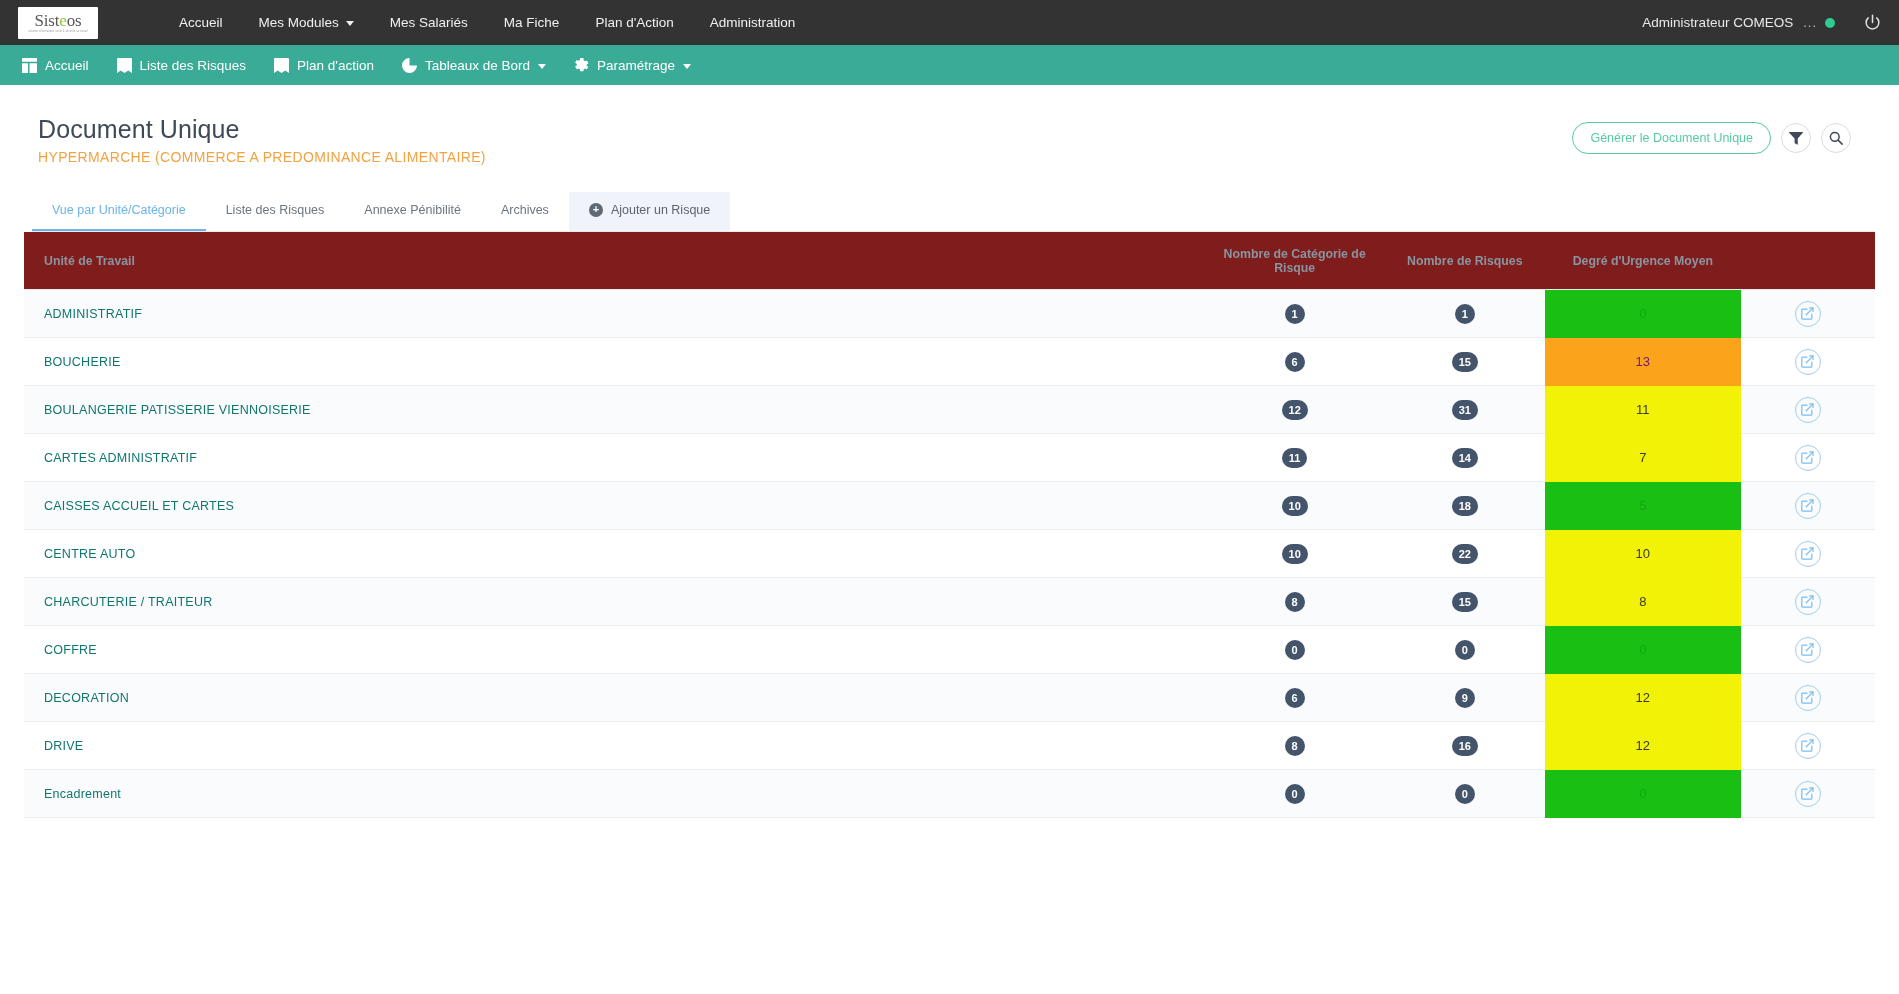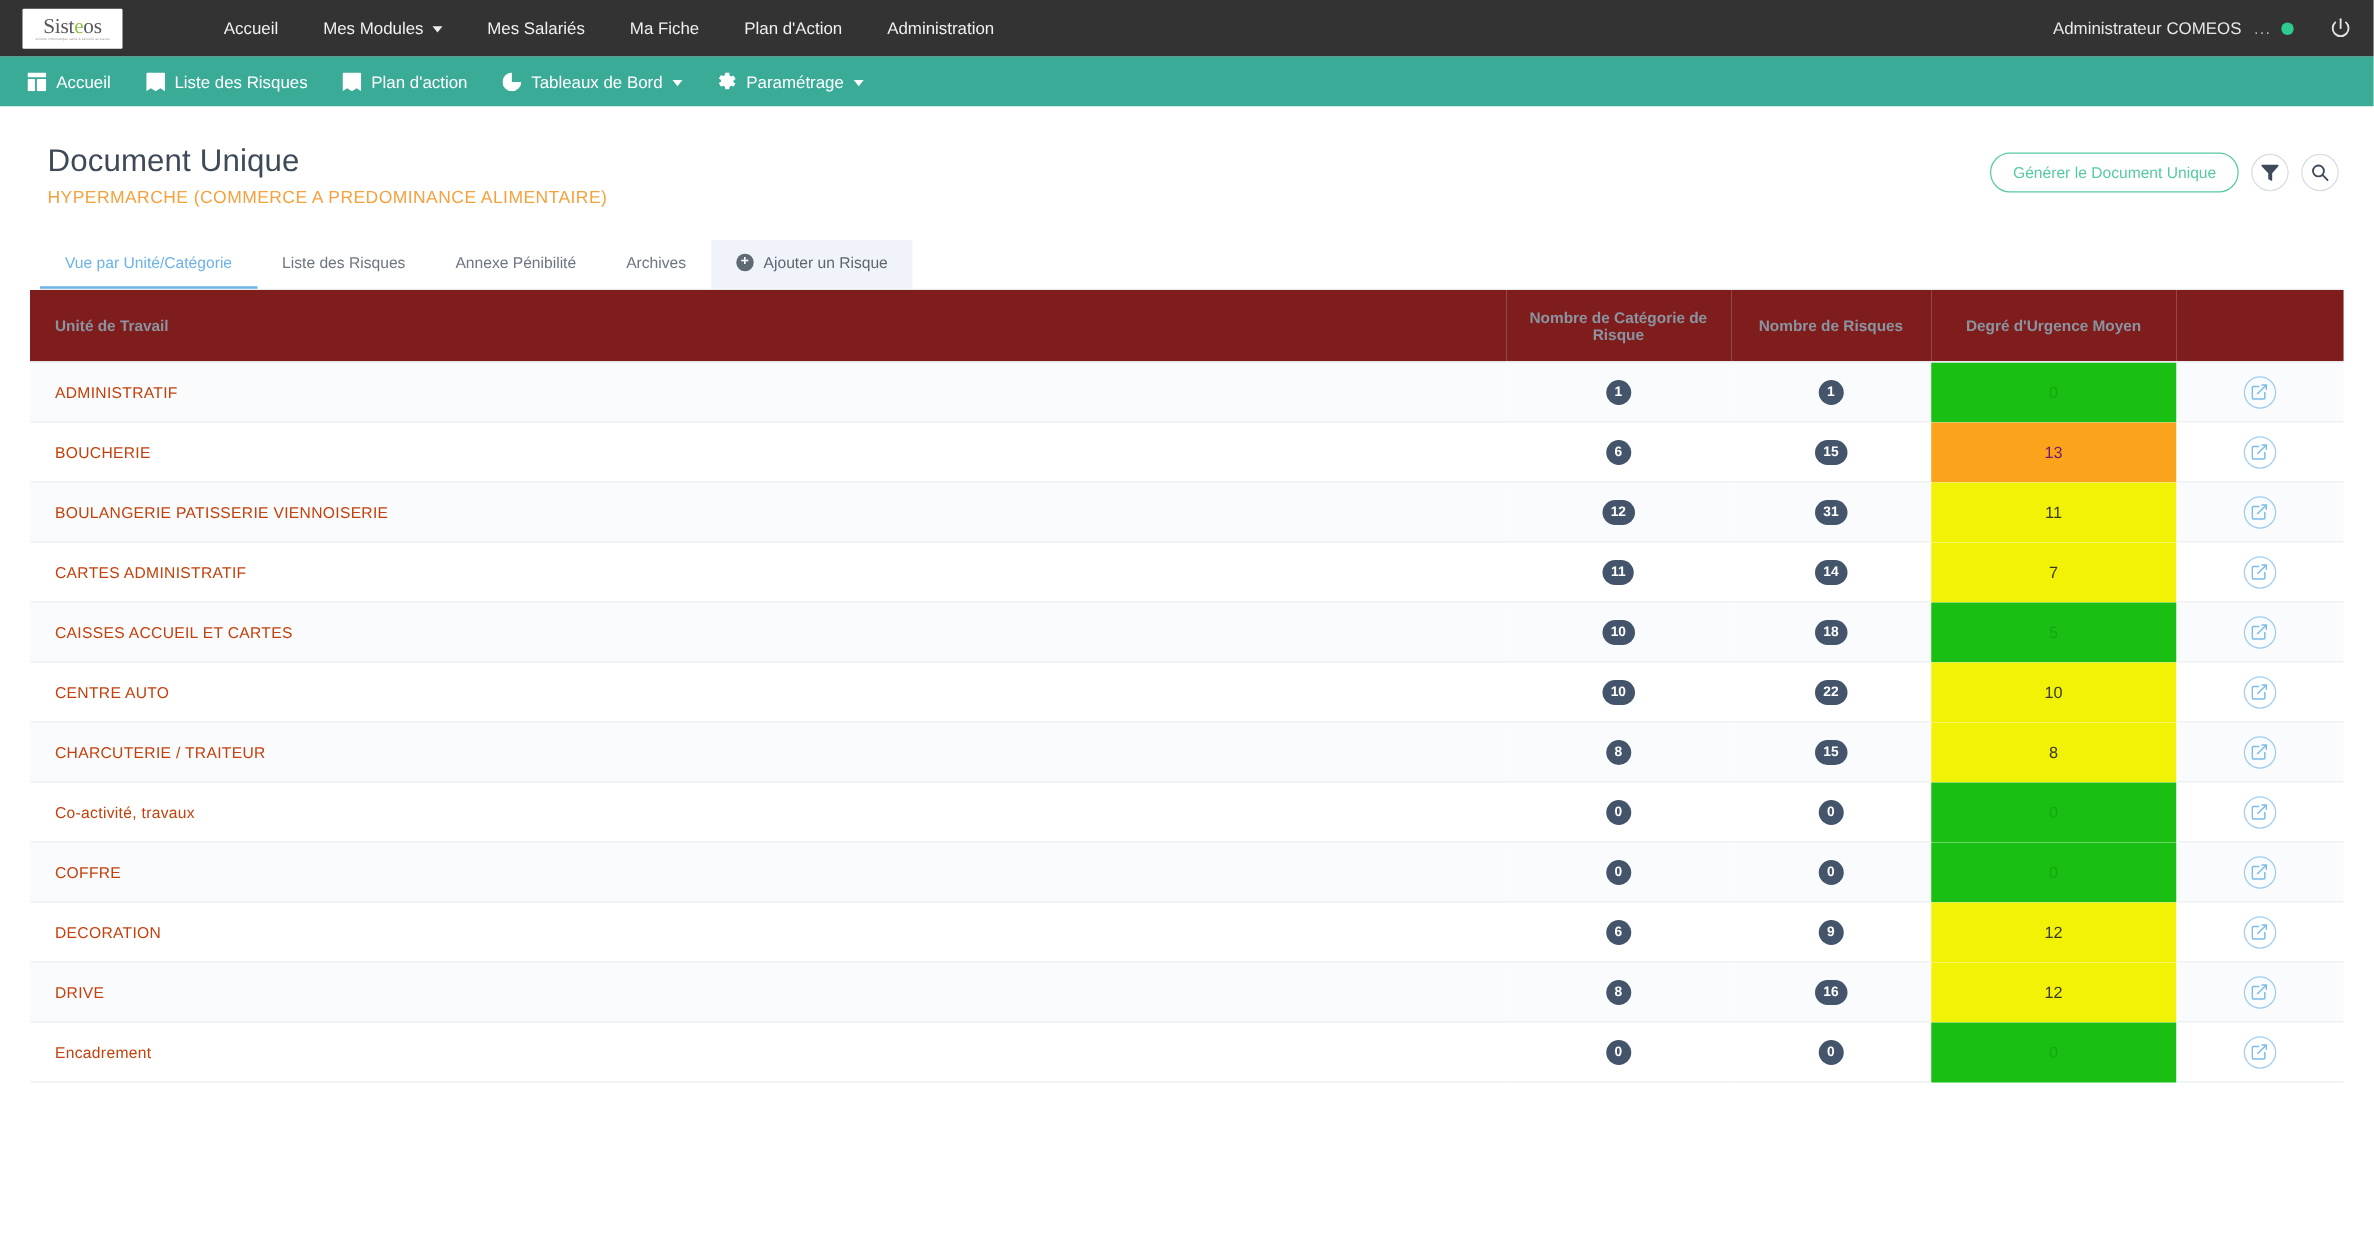--- a/index.html
+++ b/index.html
@@ -146,21 +146,21 @@
     letter-spacing: .1px;
   }
   .page-sub {
     font-size: 14px;
     color: #f5a13f;
     margin: 5px 0 0 14px;
     letter-spacing: .35px;
   }
   .head-actions {
     position: absolute;
-    right: 4px;
+    right: 24px;
     top: 37px;
     display: flex;
     align-items: center;
     gap: 10px;
   }
   .btn-generate {
     border: 1px solid #58c9a5;
     color: #58c9a5;
     background: transparent;
     border-radius: 20px;
@@ -235,21 +235,21 @@
     padding: 15px 0 14px 0;
     border-bottom: 1px solid #e6e9ed;
     background: #7f1d1d;
   }
   table.grid th.c-unit {
     text-align: left;
     padding-left: 20px;
   }
   td.c-unit {
     font-size: 12.5px;
-    color: #c2410c;
+    color: #0f766e;
     padding-left: 20px;
     letter-spacing: .25px;
     white-space: nowrap;
     overflow: hidden;
     text-overflow: ellipsis;
   }
   tbody tr { height: 48px; }
   tbody tr:nth-child(odd)  { background: #fafbfc; }
   tbody tr:nth-child(even) { background: #ffffff; }
   tbody tr td { border-bottom: 1px solid #eceef1; vertical-align: middle; }
@@ -556,35 +556,20 @@
             </td>
             <td class="c-act"><span class="edit-btn">
                 <svg width="13" height="13" viewBox="0 0 16 16" fill="none" stroke="#7cbdec" stroke-width="1.5">
                   <path d="M13.4 8.6V14a1 1 0 0 1-1 1H2a1 1 0 0 1-1-1V3.6a1 1 0 0 1 1-1h5.4" stroke-linecap="round"></path>
                   <path d="M6.4 9.6L14.6 1.4" stroke-linecap="round"></path>
                   <path d="M10.6 1.2H14.8V5.4" stroke-linecap="round" stroke-linejoin="round"></path>
                 </svg>
               </span></td>
           </tr>
           <tr>
-            <td class="c-unit"><span>Co-activité, travaux</span></td>
-            <td class="c-num"><span class="badge">0</span></td>
-            <td class="c-num"><span class="badge">0</span></td>
-            <td class="c-deg">
-              <span class="fill green">0</span>
-            </td>
-            <td class="c-act"><span class="edit-btn">
-                <svg width="13" height="13" viewBox="0 0 16 16" fill="none" stroke="#7cbdec" stroke-width="1.5">
-                  <path d="M13.4 8.6V14a1 1 0 0 1-1 1H2a1 1 0 0 1-1-1V3.6a1 1 0 0 1 1-1h5.4" stroke-linecap="round"></path>
-                  <path d="M6.4 9.6L14.6 1.4" stroke-linecap="round"></path>
-                  <path d="M10.6 1.2H14.8V5.4" stroke-linecap="round" stroke-linejoin="round"></path>
-                </svg>
-              </span></td>
-          </tr>
-          <tr>
             <td class="c-unit"><span>COFFRE</span></td>
             <td class="c-num"><span class="badge">0</span></td>
             <td class="c-num"><span class="badge">0</span></td>
             <td class="c-deg">
               <span class="fill green">0</span>
             </td>
             <td class="c-act"><span class="edit-btn">
                 <svg width="13" height="13" viewBox="0 0 16 16" fill="none" stroke="#7cbdec" stroke-width="1.5">
                   <path d="M13.4 8.6V14a1 1 0 0 1-1 1H2a1 1 0 0 1-1-1V3.6a1 1 0 0 1 1-1h5.4" stroke-linecap="round"></path>
                   <path d="M6.4 9.6L14.6 1.4" stroke-linecap="round"></path>

